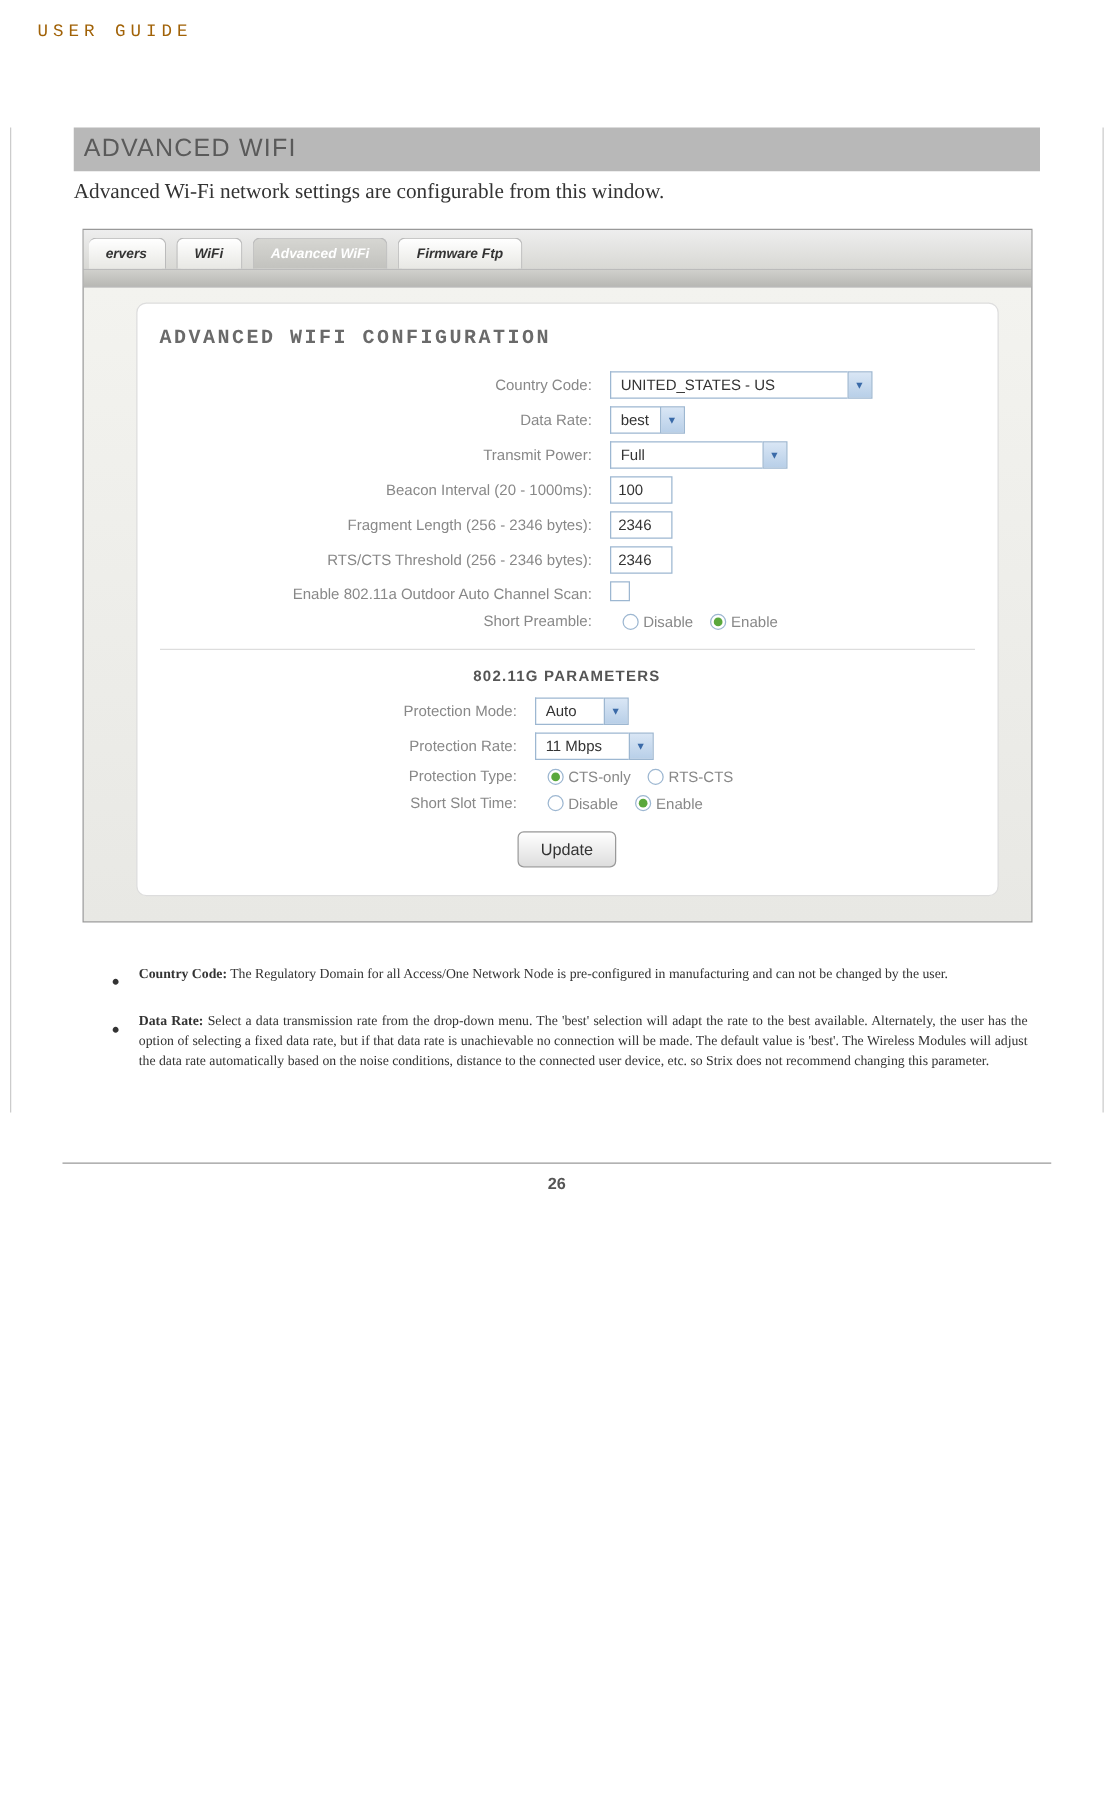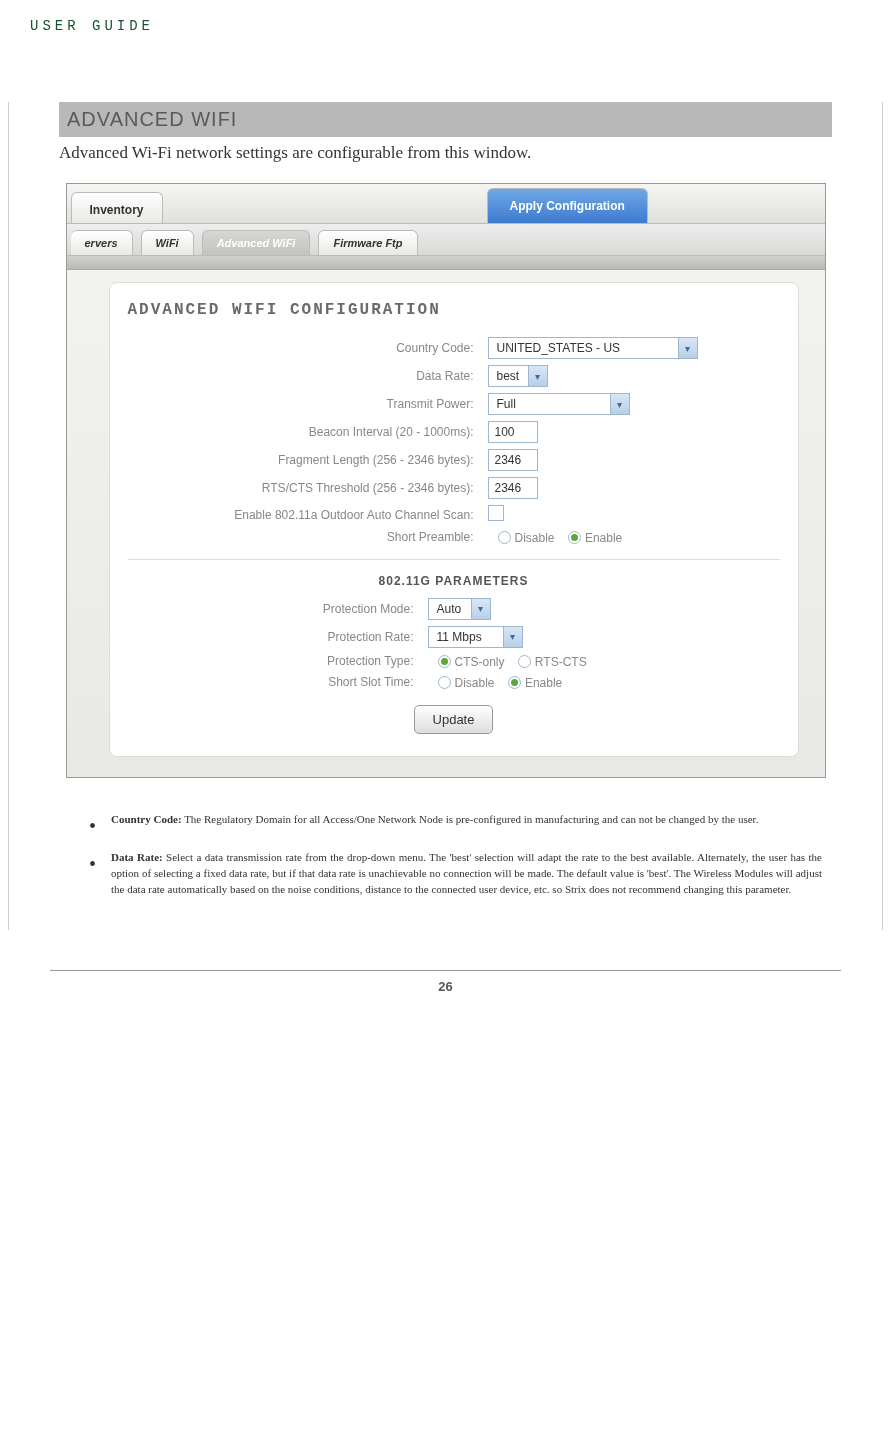--- a/index.html
+++ b/index.html
@@ -8,21 +8,21 @@
     width: 891px;
     margin: 0 auto;
     font-family: Georgia, 'Times New Roman', serif;
     color: #333;
   }
   .page-header {
     padding: 18px 30px 8px 30px;
     font-family: 'Courier New', monospace;
     letter-spacing: 4px;
     font-size: 14px;
-    color: #14532d;
+    color: #a16207;
   }
   .content {
     padding: 0 50px;
     border-left: 1px solid #ccc;
     border-right: 1px solid #ccc;
     margin: 0 8px;
   }
   .section-title-bar {
     background: #b8b8b8;
     padding: 6px 8px;
@@ -210,24 +210,20 @@
 <div class="page-header">USER GUIDE</div>
 
 <div class="content">
 
   <div class="section-title-bar">
     <span class="section-title">ADVANCED WIFI</span>
   </div>
   <div class="intro-text">Advanced Wi-Fi network settings are configurable from this window.</div>
 
   <div class="screenshot">
-    <div class="tabrow1">
-      <div class="tab">Inventory</div>
-      <div class="tab apply">Apply Configuration</div>
-    </div>
     <div class="tabrow2">
       <div class="tab2 firstcut">ervers</div>
       <div class="tab2">WiFi</div>
       <div class="tab2 active">Advanced WiFi</div>
       <div class="tab2">Firmware Ftp</div>
     </div>
     <div class="subbar"></div>
 
     <div class="panel">
       <div class="panel-title">ADVANCED WIFI CONFIGURATION</div>
@@ -291,21 +287,21 @@
         </div>
       </div>
 
       <div class="divider"></div>
       <div class="sub-title">802.11G PARAMETERS</div>
 
       <div class="form-row">
         <div class="label" style="width:300px">Protection Mode:</div>
         <div class="field">
           <span class="select-wrap">
-            <span class="select-display" style="width:43px">Auto</span>
+            <span class="select-display" style="width:55px">Auto</span>
             <span class="select-chevron">▾</span>
           </span>
         </div>
       </div>
 
       <div class="form-row">
         <div class="label" style="width:300px">Protection Rate:</div>
         <div class="field">
           <span class="select-wrap">
             <span class="select-display" style="width:75px">11 Mbps</span>

